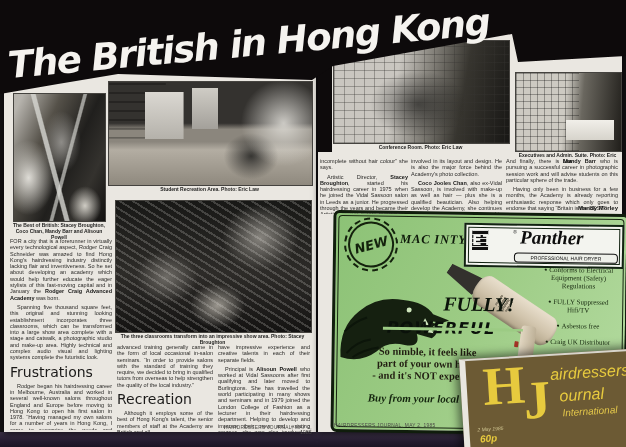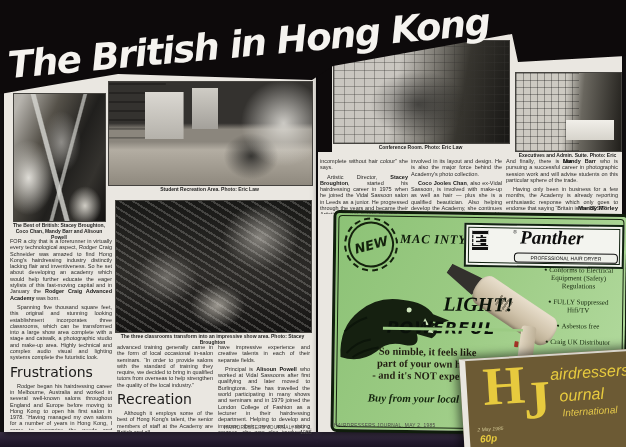--- a/index.html
+++ b/index.html
@@ -223,21 +223,21 @@
       </svg>
 
       <div class="dryer">
         <div class="nozzle"></div>
         <div class="barrel"></div>
         <div class="vent"></div>
         <div class="handle"></div>
         <div class="switch"></div>
       </div>
 
-      <div class="light">LIGHT!</div>
+      <div class="light">FULLY!</div>
       <div class="powerful">
         <span>POWERFUL</span>
         <i class="strike-line"></i>
       </div>
 
       <div class="tagline">
         <div>So nimble, it feels like</div>
         <div>part of your own hand</div>
         <div>- and it's NOT expensive</div>
       </div>

